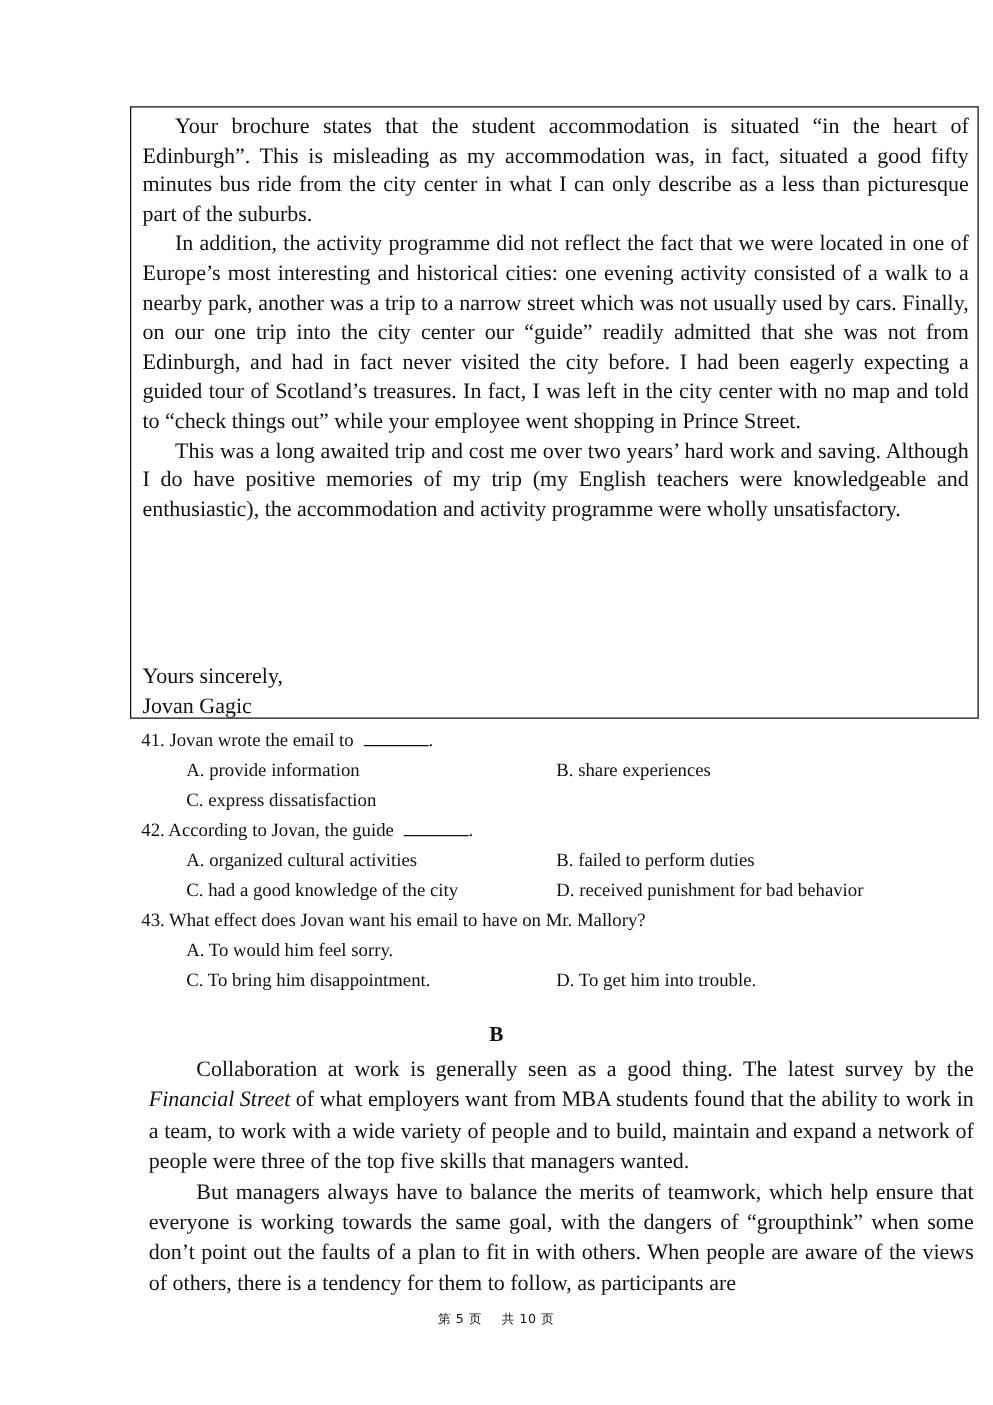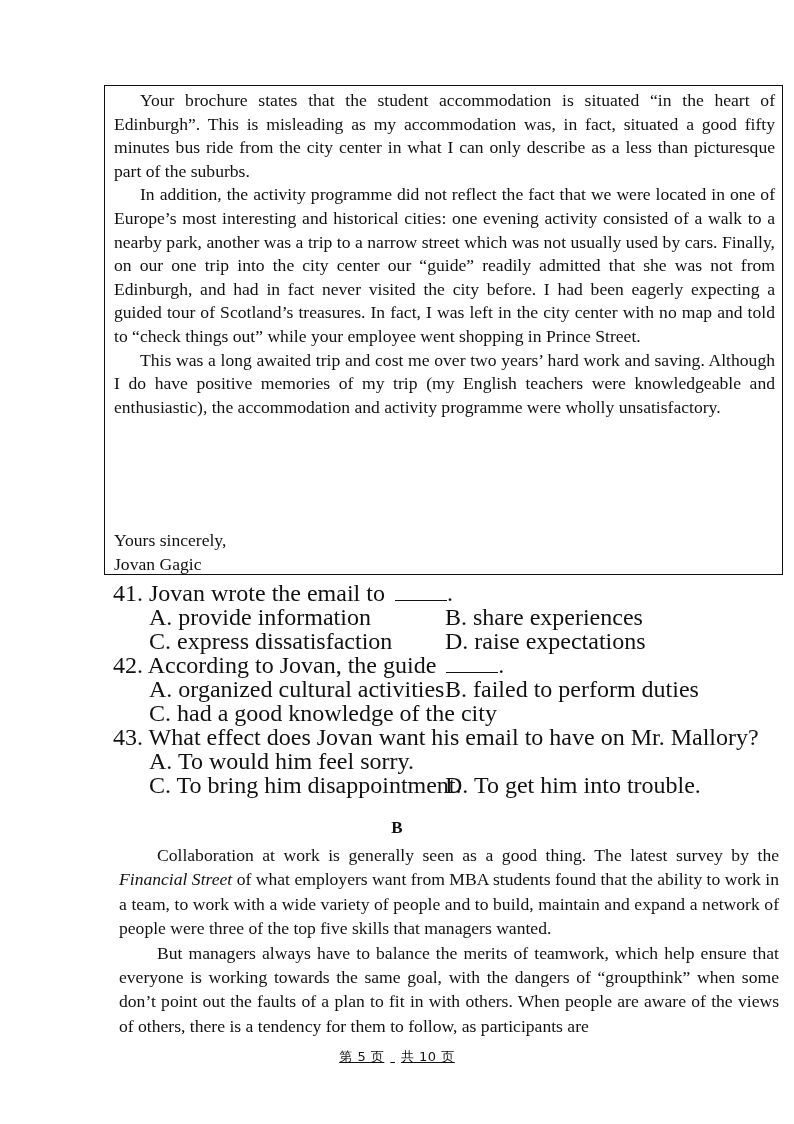--- a/index.html
+++ b/index.html
@@ -18,38 +18,38 @@
     margin: 0; font-size: 17.6px; line-height: 23.6px;
     text-align: justify; text-indent: 26px;
   }
   .closing {
     position: absolute; left: 9px; top: 442px;
     font-size: 17.6px; line-height: 24px;
   }
   .closing div { margin: 0; }
   .questions {
     position: absolute; left: 113px; top: 581px; width: 670px;
-    font-size: 24px; line-height: 24px;
+    font-size: 15px; line-height: 24px;
   }
   .q-stem { white-space: nowrap; }
   .q-num { display: inline-block; }
   .blank { display: inline-block; width: 52px; border-bottom: 1.3px solid #111; height: 14px; vertical-align: baseline; margin-left: 4px; }
   .opt-row { display: flex; padding-left: 36px; }
   .opt { width: 296px; white-space: nowrap; }
   .section-b {
     position: absolute; left: 0; width: 794px; top: 818px;
     text-align: center; font-weight: bold; font-size: 17px;
   }
   .passage {
     position: absolute; left: 119px; top: 843px; width: 660px;
   }
   .passage .para { text-indent: 38px; line-height: 24.4px; }
   .footer {
     position: absolute; left: 0; width: 794px; top: 1048px; text-align: center;
-    font-family: "DejaVu Sans", sans-serif; font-size: 13px; letter-spacing: 0.5px; text-decoration: underline;
+    font-family: "DejaVu Sans", sans-serif; font-size: 10px; letter-spacing: 0.5px;
   }
   .footer span { margin: 0 6px; }
 </style>
 </head>
 <body>
 
 <div class="letter-box">
   <p class="para">Your brochure states that the student accommodation is situated “in the heart of Edinburgh”. This is misleading as my accommodation was, in fact, situated a good fifty minutes bus ride from the city center in what I can only describe as a less than picturesque part of the suburbs.</p>
   <p class="para">In addition, the activity programme did not reflect the fact that we were located in one of Europe’s most interesting and historical cities: one evening activity consisted of a walk to a nearby park, another was a trip to a narrow street which was not usually used by cars. Finally, on our one trip into the city center our “guide” readily admitted that she was not from Edinburgh, and had in fact never visited the city before. I had been eagerly expecting a guided tour of Scotland’s treasures. In fact, I was left in the city center with no map and told to “check things out” while your employee went shopping in Prince Street.</p>
   <p class="para">This was a long awaited trip and cost me over two years’ hard work and saving. Although I do have positive memories of my trip (my English teachers were knowledgeable and enthusiastic), the accommodation and activity programme were wholly unsatisfactory.</p>
@@ -65,35 +65,35 @@
       <span class="q-num">41.</span>
       <span>Jovan wrote the email to</span>
       <span class="blank"></span><span>.</span>
     </div>
     <div class="opt-row">
       <span class="opt">A. provide information</span>
       <span class="opt">B. share experiences</span>
     </div>
     <div class="opt-row">
       <span class="opt">C. express dissatisfaction</span>
-      <span class="opt">D. raise expectations</span>
     </div>
   </div>
   <div>
     <div class="q-stem">
       <span class="q-num">42.</span>
       <span>According to Jovan, the guide</span>
       <span class="blank"></span><span>.</span>
     </div>
     <div class="opt-row">
       <span class="opt">A. organized cultural activities</span>
       <span class="opt">B. failed to perform duties</span>
     </div>
     <div class="opt-row">
       <span class="opt">C. had a good knowledge of the city</span>
+      <span class="opt">D. received punishment for bad behavior</span>
     </div>
   </div>
   <div>
     <div class="q-stem">
       <span class="q-num">43.</span>
       <span>What effect does Jovan want his email to have on Mr. Mallory?</span>
     </div>
     <div class="opt-row">
       <span class="opt">A. To would him feel sorry.</span>
     </div>

